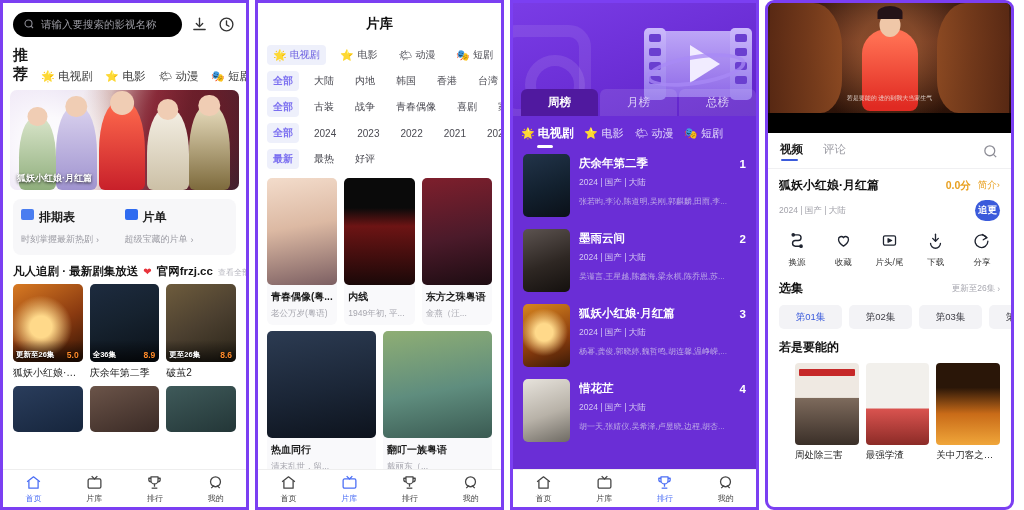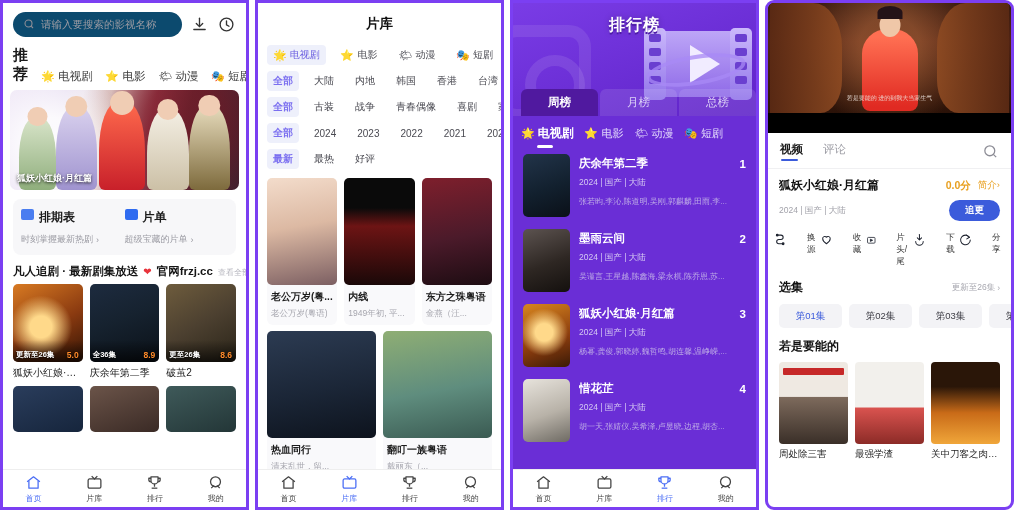--- a/index.html
+++ b/index.html
@@ -33,21 +33,21 @@
     gap:2px; color:#444; font-size:8px;
   }
   .bottom-nav .nav-item.active { color:#4b6ef5; }
   .bottom-nav .nav-icon { width:17px; height:17px; display:block; }
   .bottom-nav .nav-icon svg { width:100%; height:100%; display:block; }
 
   
   .p1 { background:#fff; }
   .p1-search-row { display:flex; align-items:center; gap:7px; padding:9px 10px 6px 10px; }
   .p1-search {
-    flex:1; height:25px; background:#0c4a6e; border-radius:13px;
+    flex:1; height:25px; background:#000000; border-radius:13px;
     display:flex; align-items:center; gap:6px; padding:0 10px;
   }
   .p1-search .ph { color:#9a9aa2; font-size:10.5px; white-space:nowrap; }
   .icon-btn { width:20px; height:20px; display:flex; align-items:center; justify-content:center; color:#333; }
   .icon-btn svg { width:17px; height:17px; }
 
   .p1-tabs { display:flex; align-items:flex-end; gap:13px; padding:3px 0 6px 10px; overflow:hidden; }
   .p1-tabs .t-main { font-size:15px; font-weight:bold; color:#1b1b1b; letter-spacing:.5px; }
   .p1-tabs .t { display:flex; align-items:center; gap:3px; font-size:11.5px; color:#3d3d3d; white-space:nowrap; }
   .emo { font-size:11px; line-height:1; }
@@ -184,40 +184,40 @@
 
   .p4-head { padding:8px 11px 0 11px; }
   .p4-h1 { display:flex; align-items:center; }
   .p4-title { font-size:12px; font-weight:bold; color:#111; white-space:nowrap; overflow:hidden; text-overflow:ellipsis; }
   .p4-score { margin-left:auto; font-size:10.5px; color:#e8a020; font-weight:bold; padding-left:6px; white-space:nowrap; }
   .p4-intro { font-size:9.5px; color:#e8a020; padding-left:7px; white-space:nowrap; }
   .p4-h2 { display:flex; align-items:center; margin-top:6px; }
   .p4-meta { font-size:8.5px; color:#a2a2aa; }
   .p4-follow {
     margin-left:auto; background:#3b5bdb; color:#fff; font-size:9.5px;
-    padding:4px 16px; border-radius:11px; font-weight:bold;
+    padding:4px 3px; border-radius:11px; font-weight:bold;
   }
 
   .p4-actions { display:flex; padding:11px 6px 7px 6px; }
-  .p4-act { flex:1; display:flex; flex-direction:row; align-items:flex-start; gap:20px; }
+  .p4-act { flex:1; display:flex; flex-direction:column; align-items:center; gap:8px; }
   .p4-act .ai { width:17px; height:17px; color:#1f2430; }
   .p4-act .al { font-size:8.5px; color:#333; }
 
   .p4-sec { display:flex; align-items:center; padding:4px 11px 0 11px; }
   .p4-sec .sn { font-size:12px; font-weight:bold; color:#111; }
   .p4-sec .sm { margin-left:auto; font-size:8.5px; color:#a8a8b0; display:flex; align-items:center; gap:2px; }
 
   .p4-eps { display:flex; gap:7px; padding:8px 11px 0 11px; overflow:hidden; }
   .p4-ep {
     flex:0 0 auto; width:63px; height:24px; background:#f3f3f6; border-radius:5px;
     display:flex; align-items:center; justify-content:center; font-size:9.5px; color:#3d3d45;
   }
   .p4-ep.active { color:#3b5bdb; }
 
-  .p4-rec { display:flex; gap:7px; padding:7px 11px 0 11px; }
+  .p4-rec { display:flex; gap:7px; padding:7px 11px 0 27px; }
   .p4-rec .rc { flex:1; min-width:0; }
   .p4-rec .rp { position:relative; width:100%; height:82px; border-radius:4px; overflow:hidden; }
   .p4-rec .rn { margin-top:4px; font-size:9.5px; color:#1d1d1d; white-space:nowrap; overflow:hidden; text-overflow:ellipsis; }
 </style>
 </head>
 <body>
 
 <div class="stage">
 
   <div class="phone p1">
@@ -474,21 +474,21 @@
     </div>
 
     <div class="p2-grid">
       <div class="p2-cell">
         <div class="p2-poster">
           <div class="pbg" style="position:absolute;inset:0;background:linear-gradient(170deg,#f3dccb,#dcb9a3 45%,#7c5f62)"></div>
           <div class="pshade"></div>
           <div class="plabel">全20集</div>
           <div class="pscore">6.0</div>
         </div>
-        <div class="p2-name">老公万岁(粤...</div>
+        <div class="p2-name">青春偶像(粤...</div>
         <div class="p2-desc">老公万岁(粤语)</div>
       </div>
       <div class="p2-cell">
         <div class="p2-poster">
           <div class="pbg" style="position:absolute;inset:0;background:linear-gradient(180deg,#0a0a0a 0 28%,#6d1414 45%,#1a0808)"></div>
           <div class="pshade"></div>
           <div class="plabel">正片</div>
           <div class="pscore">6.0</div>
         </div>
         <div class="p2-name">内线</div>
@@ -609,21 +609,20 @@
         </div>
         <div class="rside">
           <div class="hole" style="top:6px"></div>
               <div class="hole" style="top:20px"></div>
           <div class="hole" style="top:34px"></div>
               <div class="hole" style="top:48px"></div>
         </div>
         <div class="play"></div>
       </div>
       <div class="ring"></div>
-      <div class="p3-title">排行榜</div>
       <div class="p3-segs">
         <div class="p3-seg active">周榜</div>
         <div class="p3-seg">月榜</div>
         <div class="p3-seg">总榜</div>
       </div>
     </div>
 
     <div class="p3-cats">
       <span class="p3-cat active">
         <span class="emo">🌟</span>

